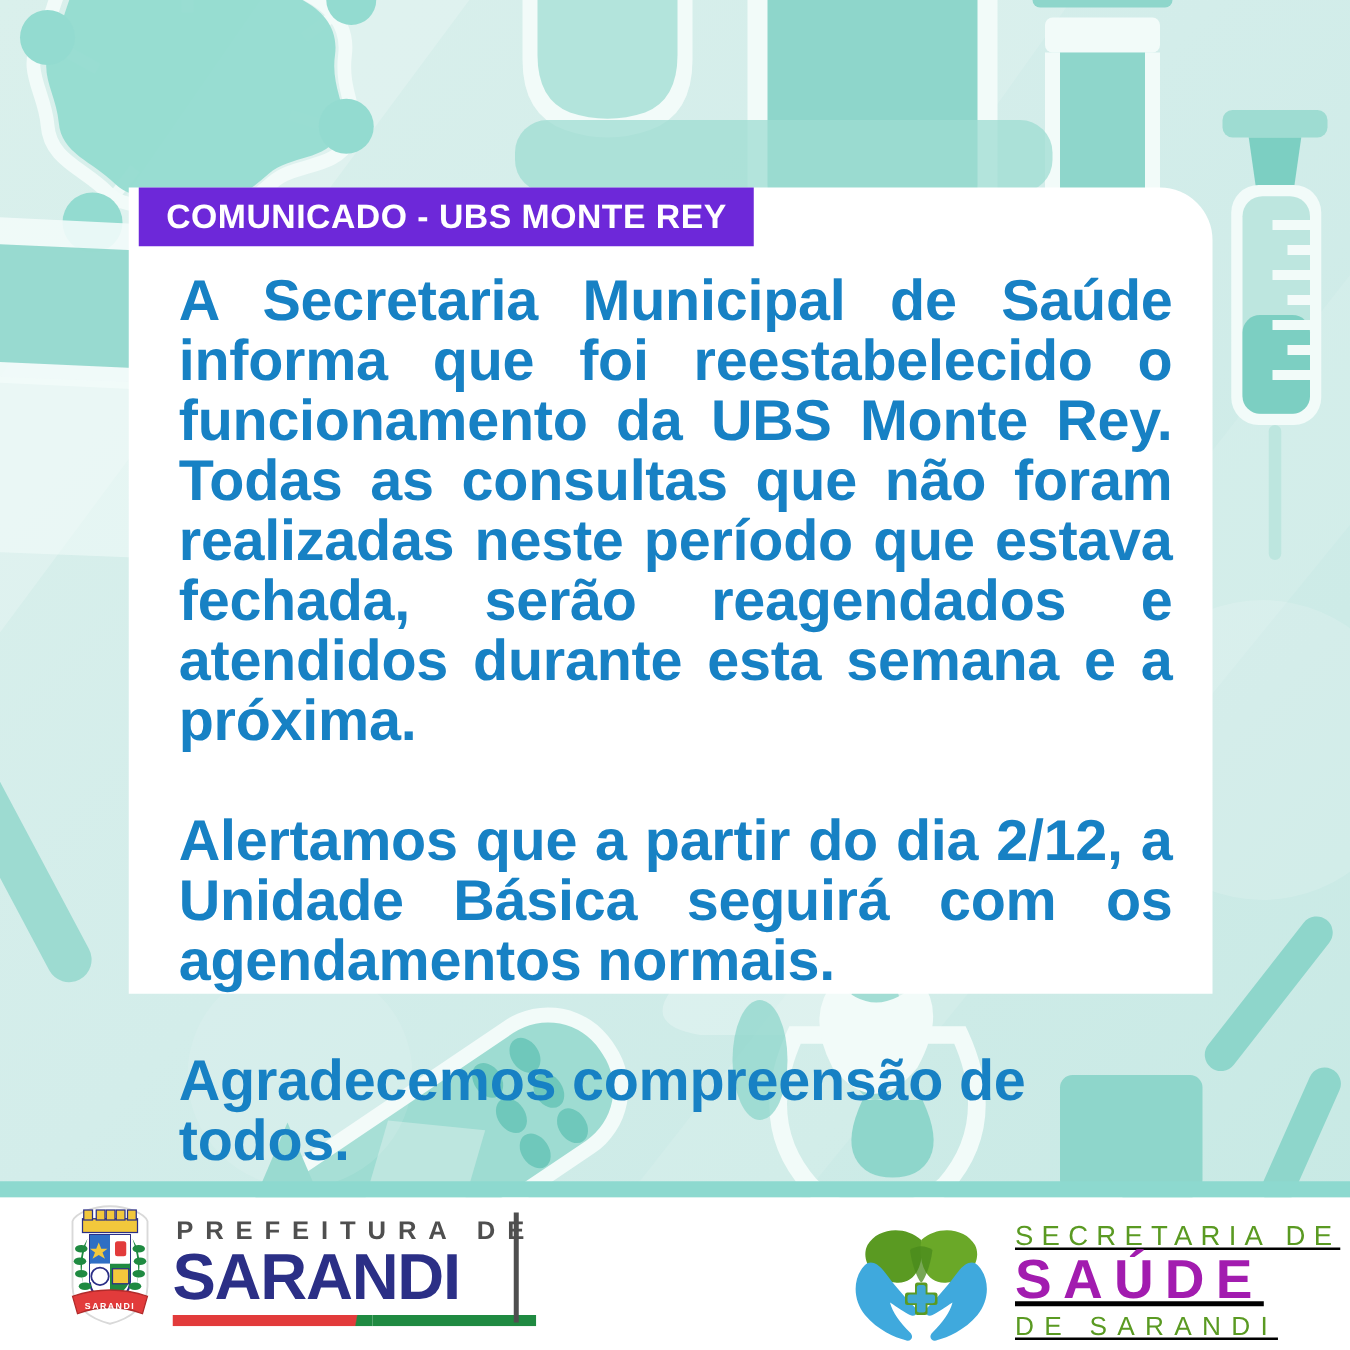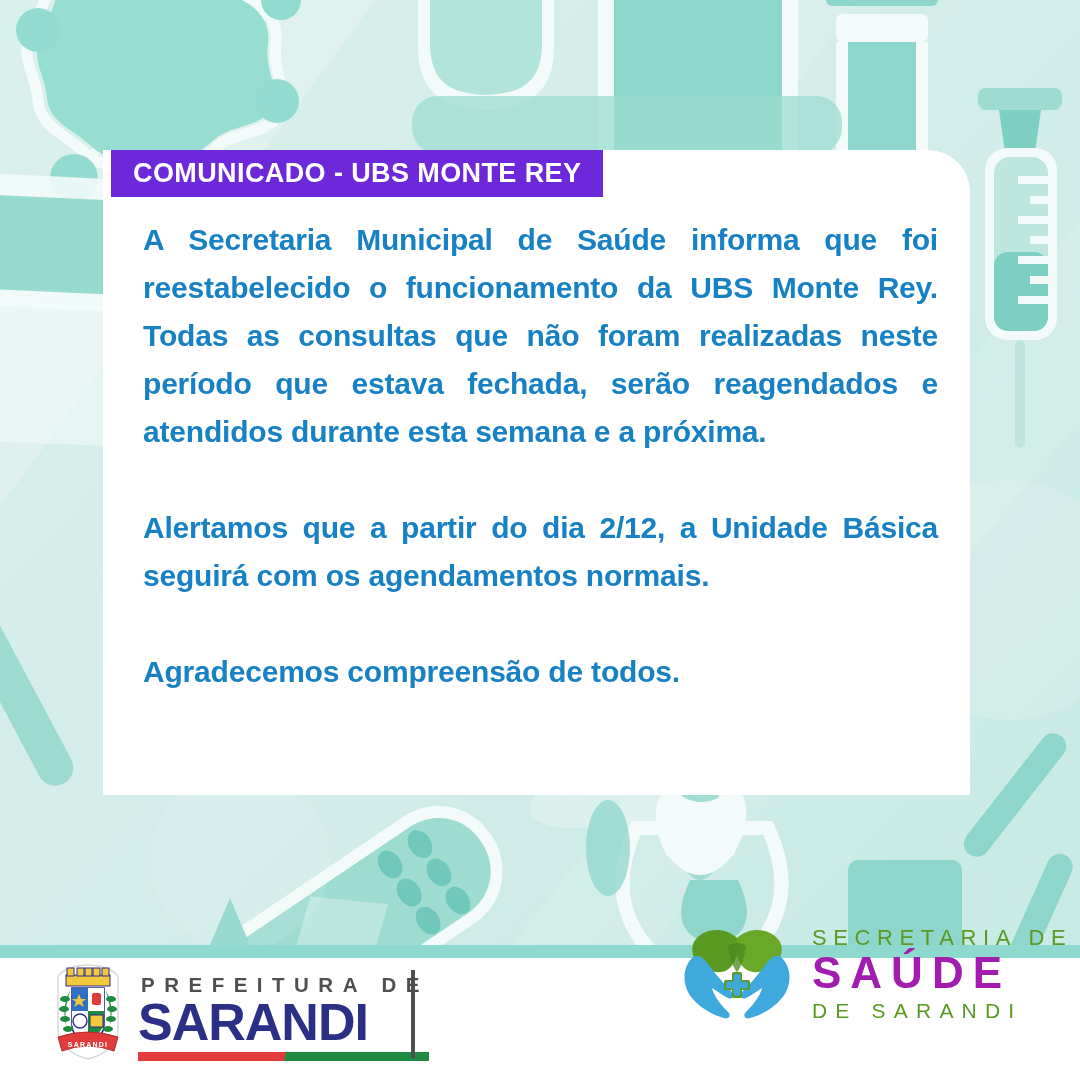--- a/index.html
+++ b/index.html
@@ -40,21 +40,21 @@
     font-weight:bold;
     letter-spacing:.4px;
     white-space:nowrap;
     line-height:1;
   }
   .card-body{
     position:absolute;left:143px;top:216px;width:795px;
   }
   .para{
     color:#1781c4;
-    font-size:30px;
+    font-size:46px;
     font-weight:bold;
     line-height:48px;
     text-align:justify;
     margin:0;
     letter-spacing:-0.2px;
   }
   .para.last-left{text-align:left;}
   .para-gap{height:48px;}
 
   
@@ -85,21 +85,21 @@
   .vrule{
     position:absolute;left:411px;top:970px;width:4px;height:88px;background:#4f4f4f;
   }
   .slogan{
     position:absolute;left:427px;top:972px;
     color:#4f4f4f;font-size:25px;font-weight:bold;line-height:30px;
     letter-spacing:.4px;
   }
 
   .brand-right{
-    position:absolute;left:678px;top:924px;display:flex;align-items:center;gap:16px;
+    position:absolute;left:678px;top:978px;display:flex;align-items:flex-start;gap:16px;text-decoration:underline;
   }
   .saude-mark{width:118px;height:100px;}
   .saude-lockup{display:flex;flex-direction:column;justify-content:center;}
   .s-top{
     color:#5a9a22;font-size:22px;font-weight:normal;letter-spacing:6.6px;line-height:1;
   }
   .s-main{
     color:#a21caf;font-size:44px;font-weight:bold;letter-spacing:9px;line-height:1.02;
     margin-top:2px;
   }

